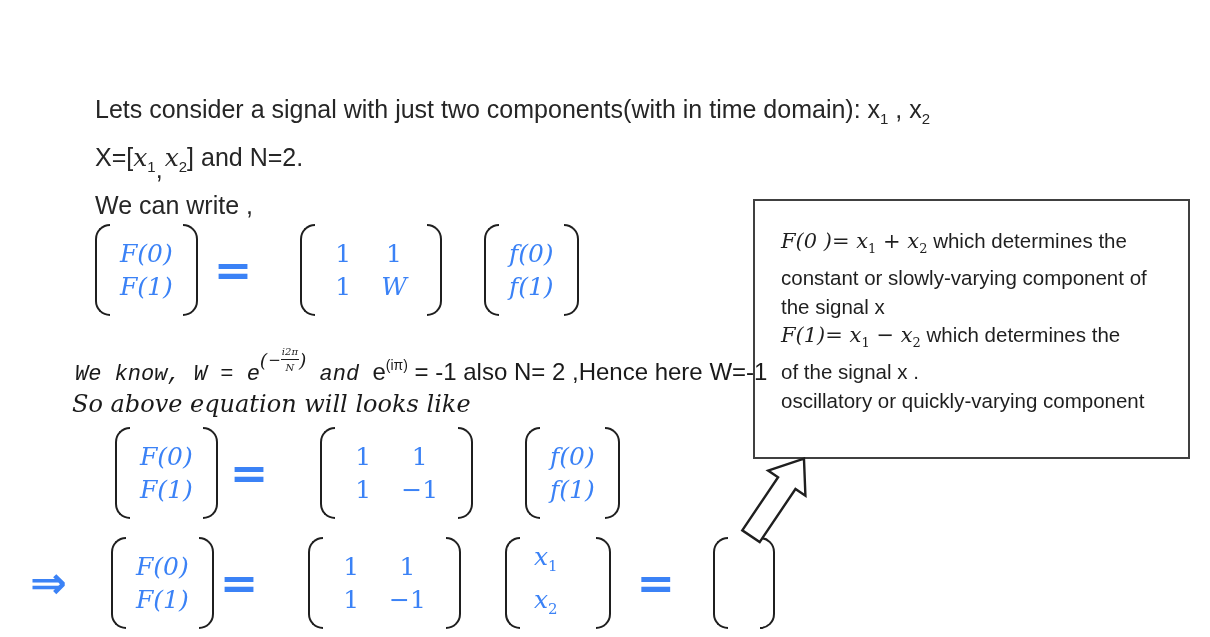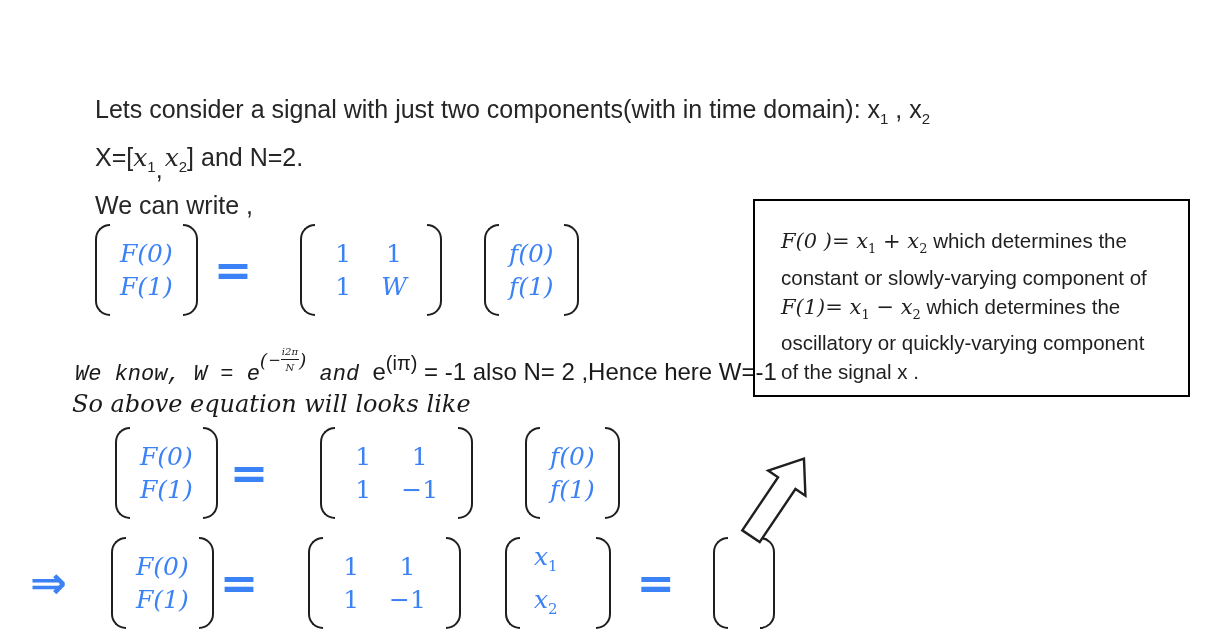--- a/index.html
+++ b/index.html
@@ -37,27 +37,27 @@
   
   .wk{position:absolute;left:75px;top:344px;white-space:nowrap;font-size:24px;color:#1a1a1a;}
   .wk .srf{font-family:Liberation Mono, monospace;font-style:italic;font-size:22px;}
   .wk-exp{display:inline-flex;align-items:center;vertical-align:13px;
           font-family:"DejaVu Serif",serif;font-style:italic;}
   .wk-exp .p{font-size:19px;}
   .wk-exp .mn{font-size:15px;margin:0 0 0 1px;}
   .fr{display:inline-flex;flex-direction:column;align-items:center;font-size:10px;line-height:15px;}
   .fr .num{border-bottom:1.6px solid #1a1a1a;padding:0 1px;}
   .wk .sns{font-family:"Liberation Sans",sans-serif;font-size:24px;}
-  .esup{font-family:"Liberation Sans",sans-serif;font-size:20px;vertical-align:10px;}
+  .esup{font-family:"Liberation Sans",sans-serif;font-size:14px;vertical-align:10px;}
 
   .soabove{position:absolute;left:72px;top:390px;font-family:"DejaVu Serif",serif;
            font-style:italic;font-size:24px;color:#1a1a1a;}
 
   
-  .notebox{position:absolute;left:753px;top:199px;width:437px;height:198px;border:2px solid #000000;
+  .notebox{position:absolute;left:753px;top:199px;width:437px;height:260px;border:2px solid #404040;
            box-sizing:border-box;padding:26px 20px 0 26px;font-size:20.5px;line-height:28.8px;
            color:#1f1f1f;}
   .notebox .m{font-family:"DejaVu Serif",serif;font-style:italic;font-size:21px;}
   .notebox .msub{font-family:"DejaVu Serif",serif;font-size:13px;vertical-align:-5px;}
 
   
   .upArrow{position:absolute;left:728px;top:444px;}
 </style>
 </head>
 <body>
@@ -177,23 +177,24 @@
       <span class="br brl"></span>
       <span class="rows it" style="padding:0 16px;">
       </span>
       <span class="br brr"></span>
     </div>
   </div>
 
   <div class="notebox">
     <div><span class="m">F(0 )= </span><span class="m">x</span><span class="msub">1</span><span class="m"> + </span><span class="m">x</span><span class="msub">2</span><span> which determines the</span></div>
     <div>constant or slowly-varying component of</div>
+    <div>the signal  x</div>
     <div><span class="m">F(1)= </span><span class="m">x</span><span class="msub">1</span><span class="m"> − </span><span class="m">x</span><span class="msub">2</span><span> which determines the</span></div>
+    <div>of the signal  x .</div>
     <div>oscillatory or quickly-varying component</div>
-    <div>of the signal  x .</div>
   </div>
 
   <svg class="upArrow" width="96" height="112" viewBox="0 0 96 112">
     <g transform="rotate(34 48 56)">
       <polygon points="48,6 70,36 58,36 58,100 37,100 37,36 25,36" fill="#ffffff" stroke="#1f1f1f" stroke-width="2.4" stroke-linejoin="miter"></polygon>
     </g>
   </svg>
 
 </div>
 

